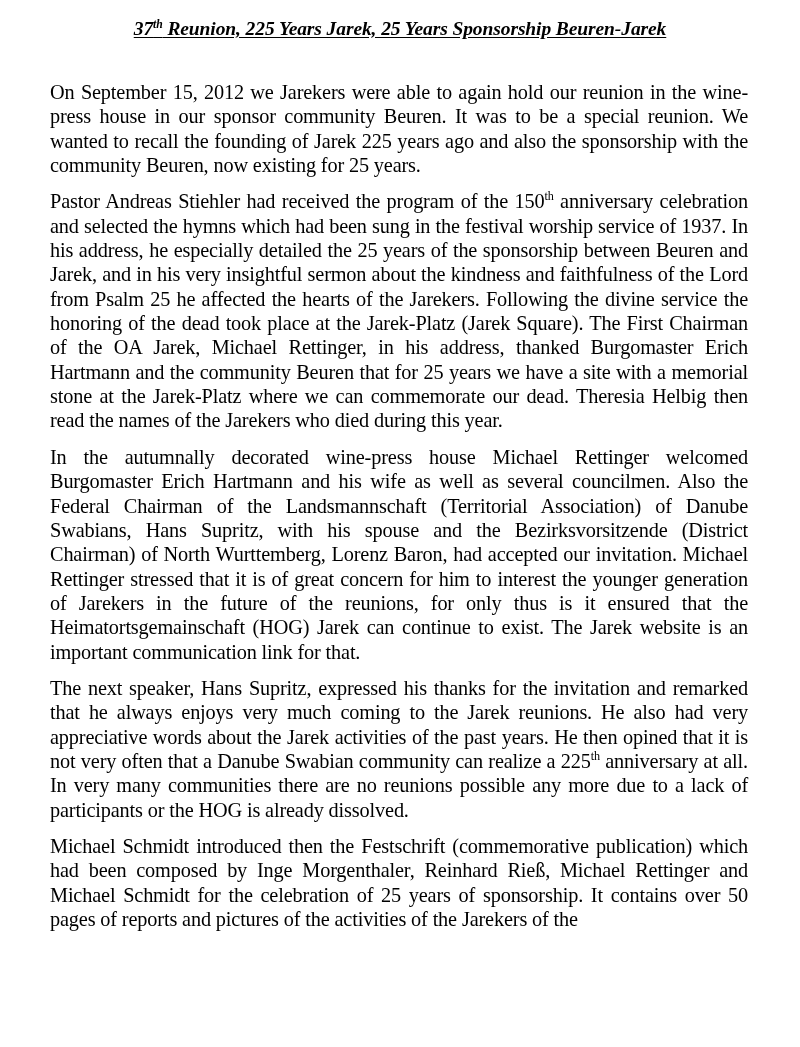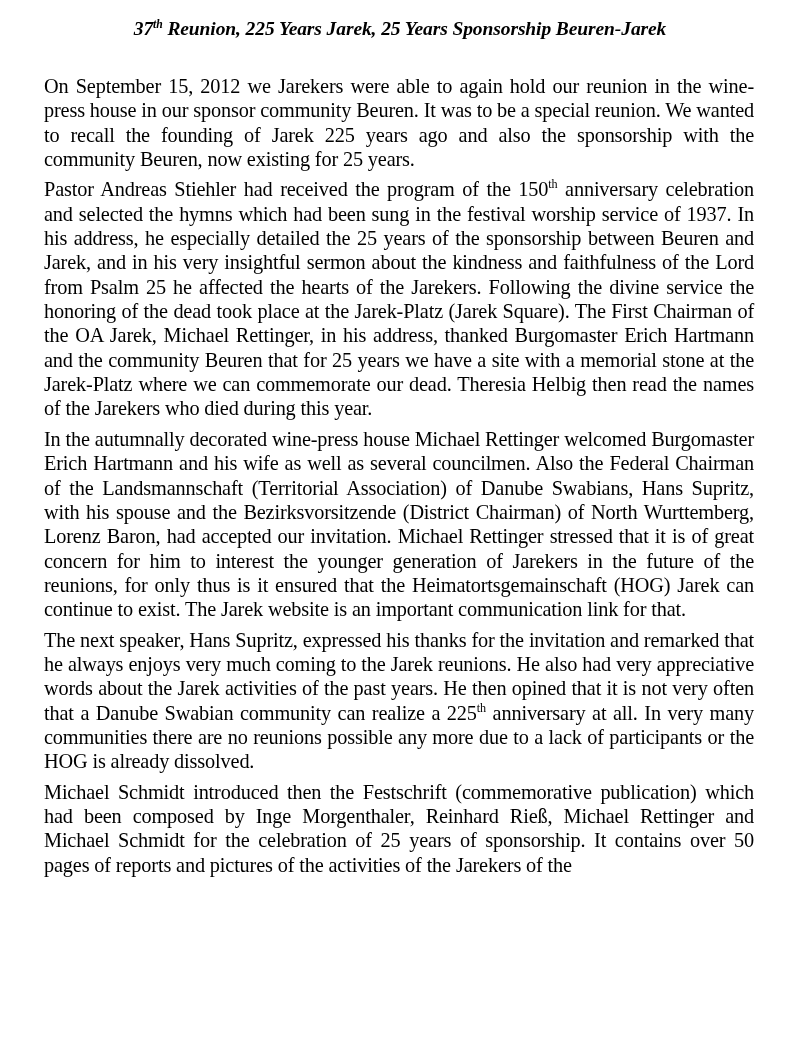--- a/index.html
+++ b/index.html
@@ -6,32 +6,32 @@
   body { width: 800px; height: 1047px; overflow: hidden; position: relative; }
   .page {
     position: absolute; left: 0; top: 0; width: 800px; height: 1047px;
     background: #ffffff; color: #000000;
     font-family: "Liberation Serif", "DejaVu Serif", serif;
   }
   .title {
     position: absolute; left: 0; top: 17px; width: 800px;
     text-align: center;
     font-size: 19.5px; font-weight: bold; font-style: italic;
-    text-underline-offset: 2px;
+    text-decoration: underline; text-underline-offset: 2px;
     line-height: 24px;
     letter-spacing: -0.1px;
   }
   .title sup, .body sup { font-size: 0.6em; line-height: 0; vertical-align: super; }
   .body {
     position: absolute; left: 38px; top: 68px; width: 722px;
     font-size: 20.3px; line-height: 24.35px;
     text-align: justify;
     letter-spacing: -0.15px;
   }
-  .para { margin: 6px; padding: 0; text-align: justify; }
+  .para { margin: 12px; padding: 0; text-align: justify; }
 </style>
 </head>
 <body>
 
 <div class="page">
   <div class="title"><span>37</span><sup>th</sup><span> Reunion, 225 Years Jarek, 25 Years Sponsorship Beuren-Jarek</span></div>
 
   <div class="body">
     <p class="para">On September 15, 2012 we Jarekers were able to again hold our reunion in the wine-press house in our sponsor community Beuren. It was to be a special reunion. We wanted to recall the founding of Jarek 225 years ago and also the sponsorship with the community Beuren, now existing for 25 years.</p>
     <p class="para"><span>Pastor Andreas Stiehler had received the program of the 150</span><sup>th</sup><span> anniversary celebration and selected the hymns which had been sung in the festival worship service of 1937. In his address, he especially detailed the 25 years of the sponsorship between Beuren and Jarek, and in his very insightful sermon about the kindness and faithfulness of the Lord from Psalm 25 he affected the hearts of the Jarekers. Following the divine service the honoring of the dead took place at the Jarek-Platz (Jarek Square). The First Chairman of the OA Jarek, Michael Rettinger, in his address, thanked Burgomaster Erich Hartmann and the community Beuren that for 25 years we have a site with a memorial stone at the Jarek-Platz where we can commemorate our dead. Theresia Helbig then read the names of the Jarekers who died during this year.</span></p>

